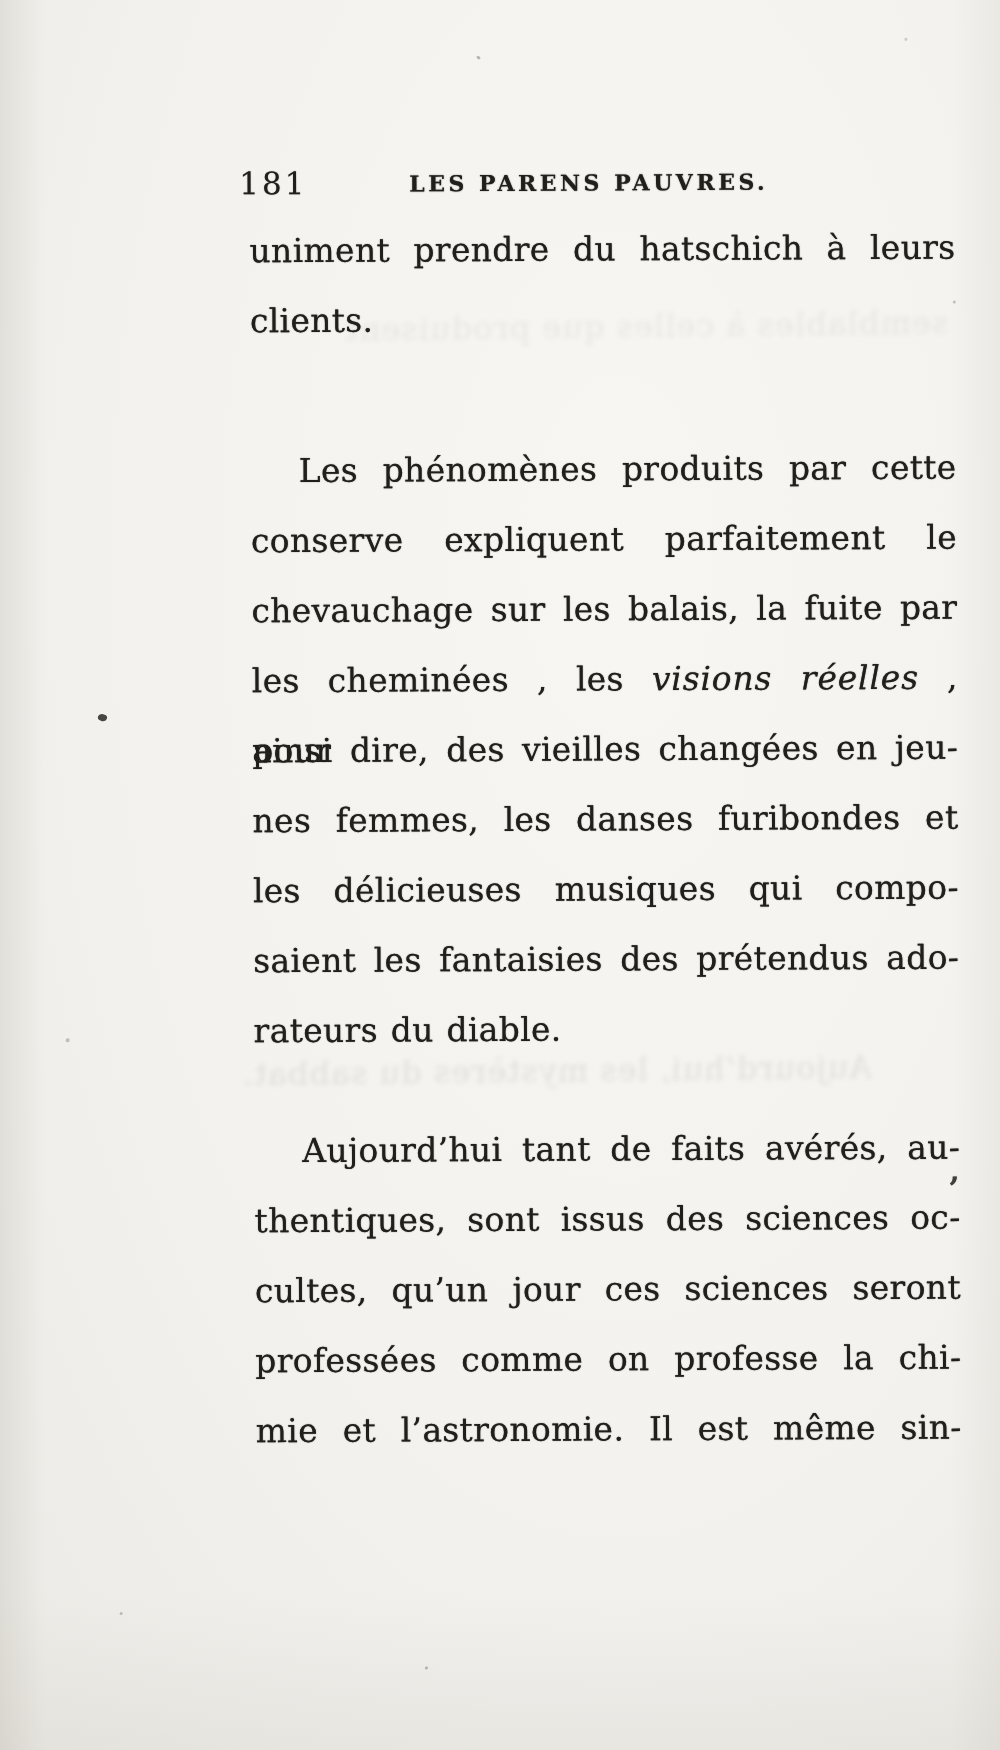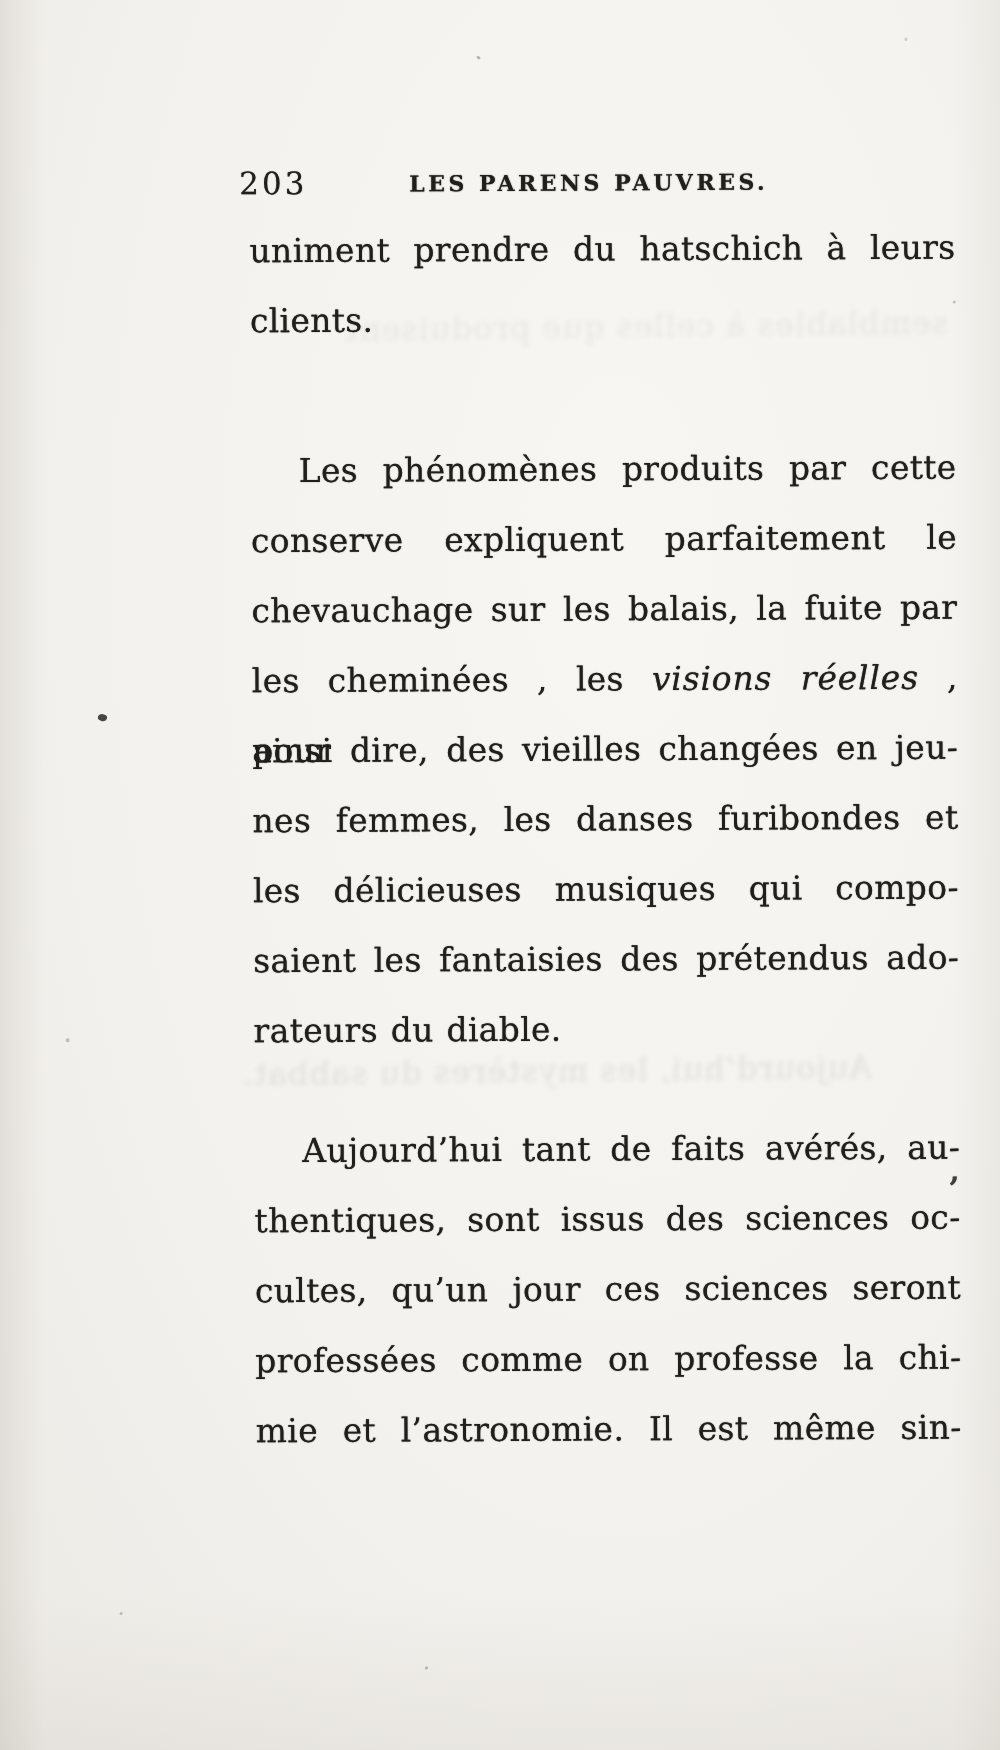--- a/index.html
+++ b/index.html
@@ -119,21 +119,21 @@
 </head>
 <body>
 
 <div class="page">
   <div class="sheet">
 
     <div class="ghost ghost-upper">semblables à celles que produisent</div>
     <div class="ghost ghost-lower">Aujourd’hui, les mystères du sabbat.</div>
 
     <div class="running-header">
-      <span class="page-number">203</span>
+      <span class="page-number">181</span>
       <span class="running-title">LES PARENS PAUVRES.</span>
     </div>
 
     <div class="text-column">
 
       <div class="para para-1">
         <div class="ln">uniment prendre du hatschich à leurs</div>
         <div class="ln end">clients.</div>
       </div>
 

